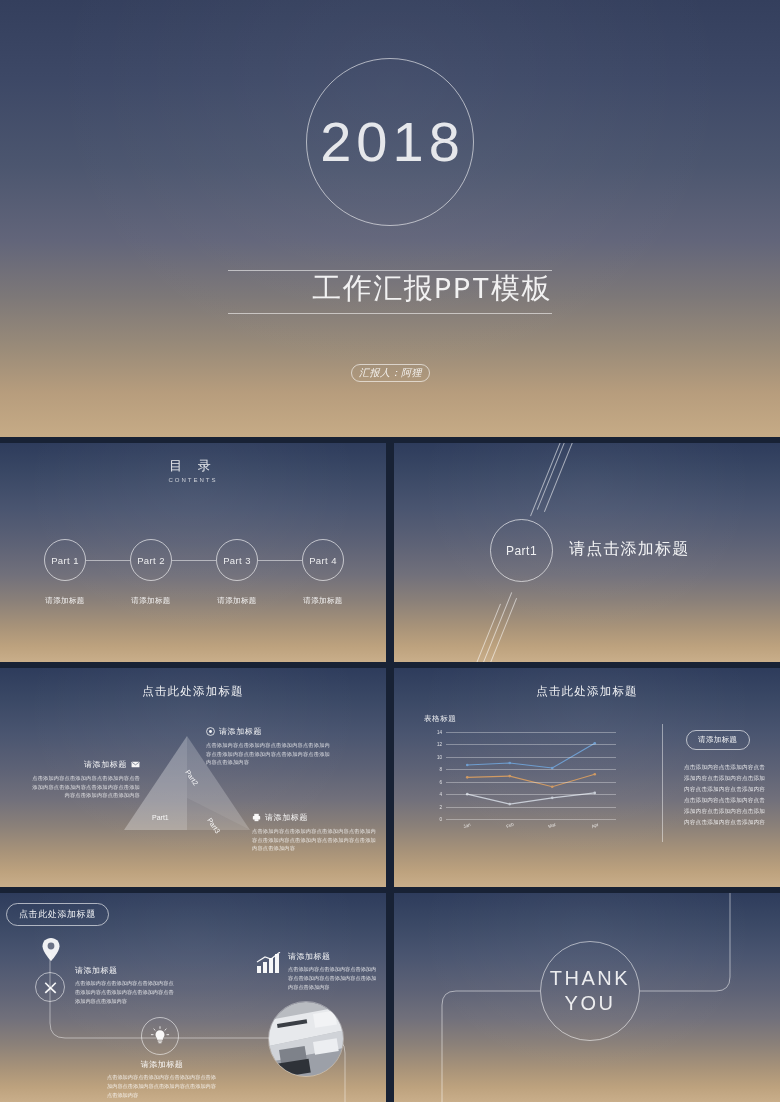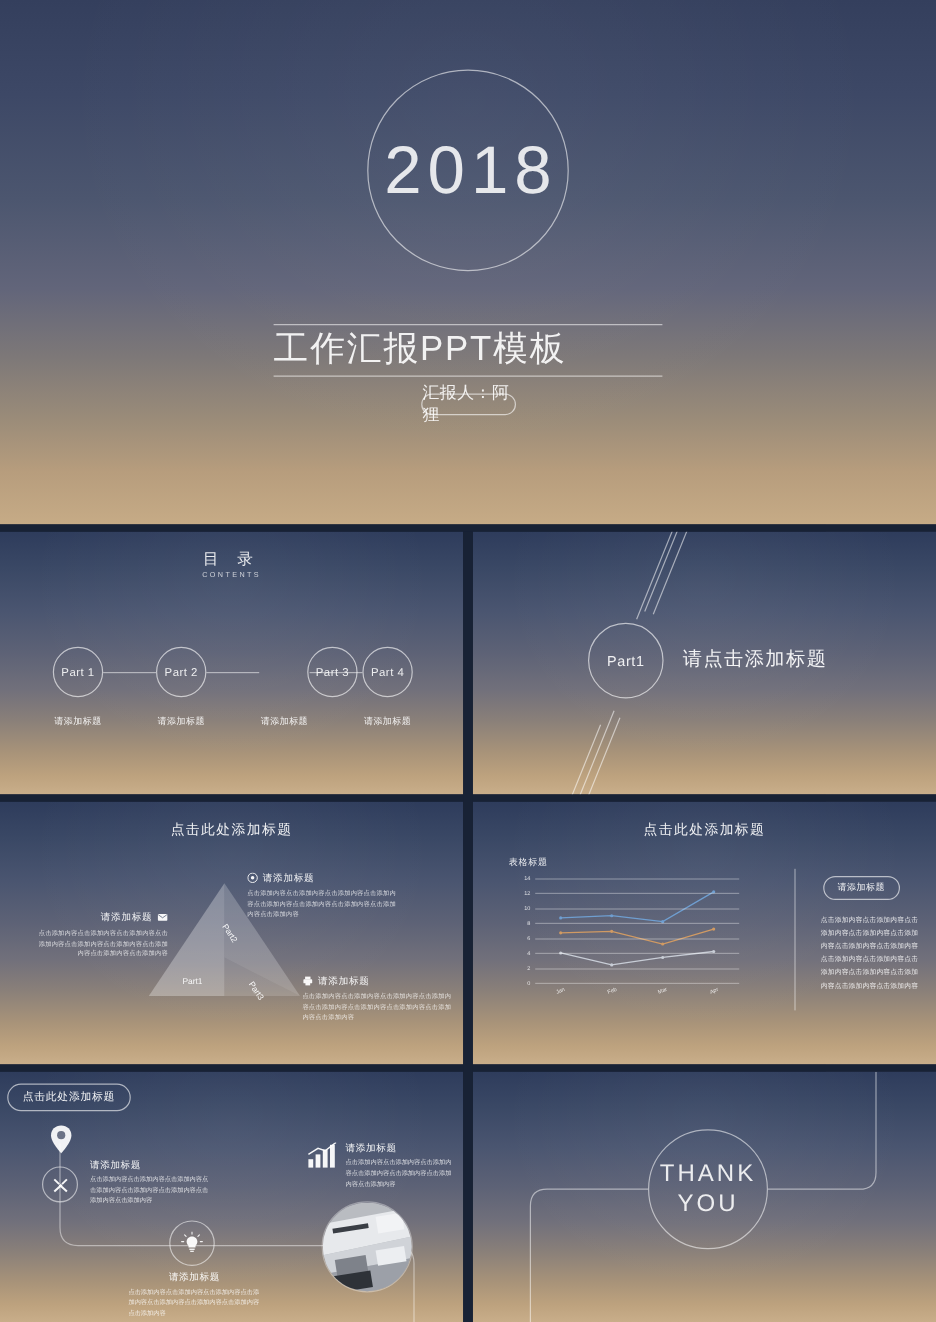--- a/index.html
+++ b/index.html
@@ -72,39 +72,41 @@
     line-height: 1;
     text-indent: 5px;
   }
   .hero-title-wrap {
     position: absolute;
     left: 228px; top: 270px;
     width: 324px;
     border-top: 1px solid rgba(255,255,255,0.55);
     border-bottom: 1px solid rgba(255,255,255,0.55);
     padding: 5px 0 7px;
-    text-align: left;
+    text-align: right;
+    font-family: Liberation Mono, monospace;
   }
   .hero-title {
     font-size: 29px;
     letter-spacing: 1.5px;
     color: rgba(255,255,255,0.9);
     font-weight: 400;
     line-height: 1.05;
   }
   .hero-badge {
     position: absolute;
-    left: 351px; top: 328px;
+    left: 351px; top: 364px;
     width: 79px; height: 18px;
     border: 1px solid rgba(255,255,255,0.6);
     border-radius: 10px;
     display: flex; align-items: center; justify-content: center;
-    font-size: 14px;
+    font-size: 10px;
     color: rgba(255,255,255,0.88);
     letter-spacing: 0.5px;
+    font-style: italic;
   }
 
   
   #slide2 { left: 0;   top: 443px; width: 386px; height: 219px; }
   #slide3 { left: 394px; top: 443px; width: 386px; height: 219px; }
   #slide4 { left: 0;   top: 668px; width: 386px; height: 219px; }
   #slide5 { left: 394px; top: 668px; width: 386px; height: 219px; }
   #slide6 { left: 0;   top: 893px; width: 386px; height: 209px; }
   #slide7 { left: 394px; top: 893px; width: 386px; height: 209px; }
 
@@ -286,21 +288,21 @@
         <div class="toc-line" style="left:42px; width:44px;"></div>
         <div class="toc-line" style="left:128px; width:44px;"></div>
         <div class="toc-line" style="left:214px; width:44px;"></div>
 
         <div class="toc-node" style="left:0px;">
             <span>Part 1</span>
           </div>
         <div class="toc-node" style="left:86px;">
             <span>Part 2</span>
           </div>
-        <div class="toc-node" style="left:172px;margin-left:40px;">
+        <div class="toc-node" style="left:172px;">
             <span>Part 3</span>
           </div>
         <div class="toc-node" style="left:258px;">
             <span>Part 4</span>
           </div>
 
         <div class="toc-cap" style="left:-14px;">请添加标题</div>
         <div class="toc-cap" style="left:72px;">请添加标题</div>
         <div class="toc-cap" style="left:158px;">请添加标题</div>
         <div class="toc-cap" style="left:244px;">请添加标题</div>

